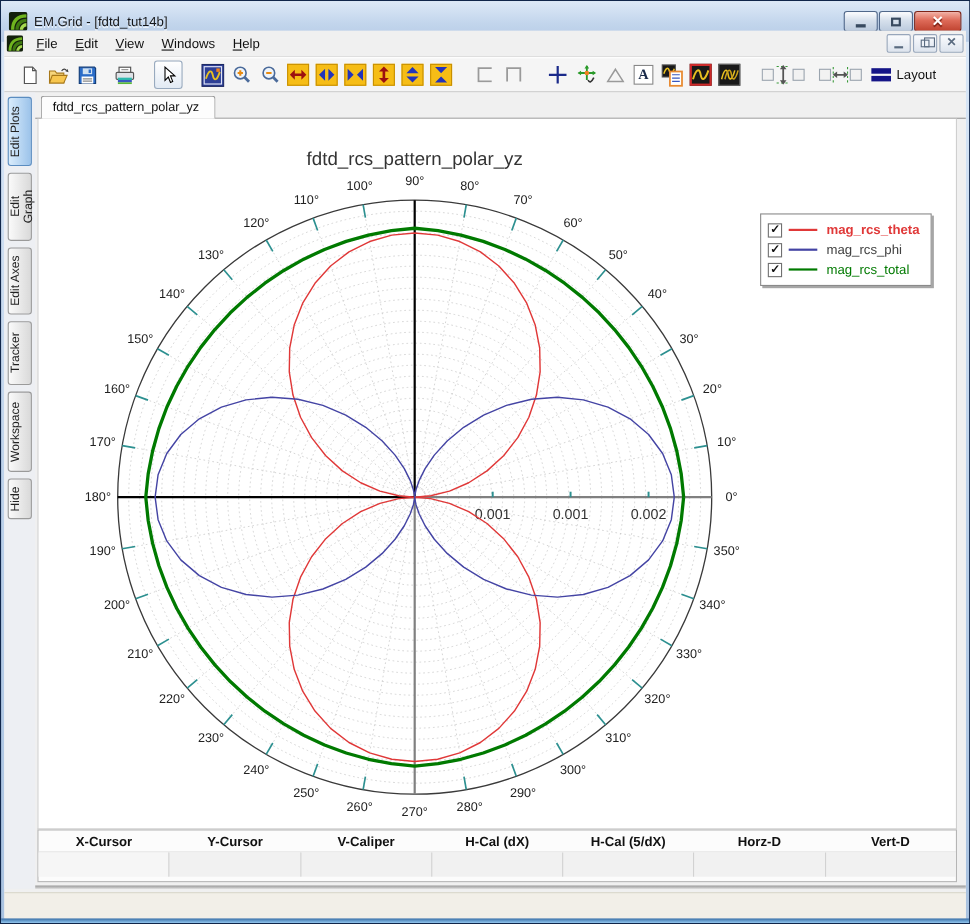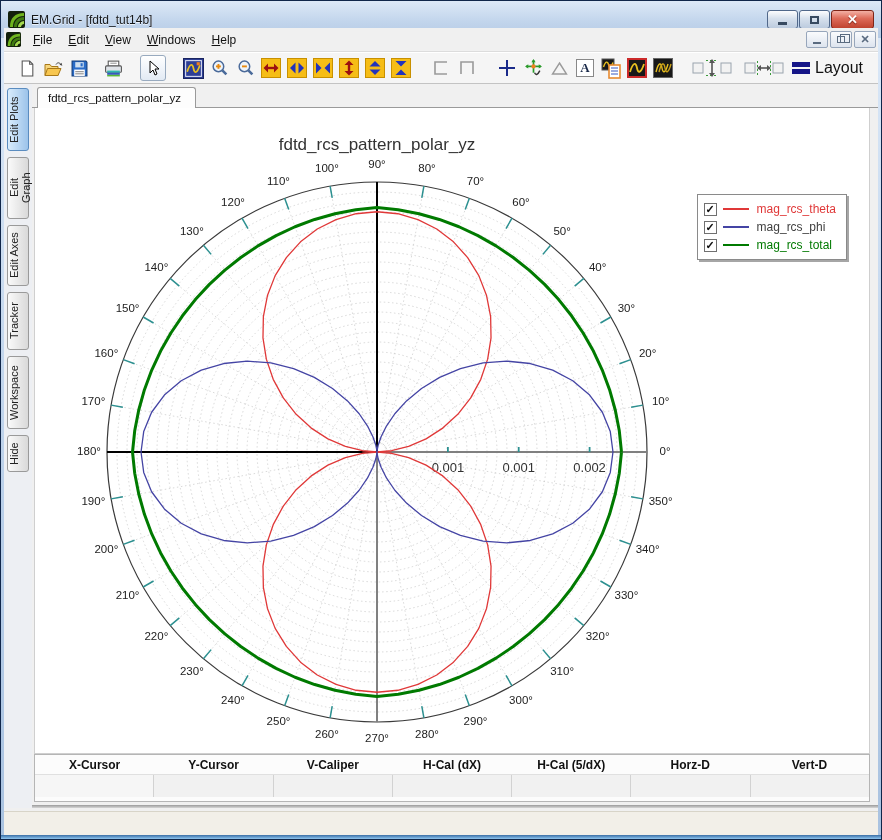--- a/index.html
+++ b/index.html
@@ -46,21 +46,21 @@
   .tb.framed { border:1px solid #98aabf; border-radius:3px; background:linear-gradient(#ffffff,#e2eaf4); }
   .gap8 { width:8px; flex:none; } .gap14 { width:14px; flex:none; }
   .yb { width:20px; height:20px; background:#f6bd16; border:1px solid #c89000; display:flex; align-items:center; justify-content:center; }
   .blackb { width:20px; height:20px; background:#181818; border:1px solid #666; display:flex; align-items:center; justify-content:center; }
   .blackb.redborder { border:2px solid #cc2a2a; }
   .a-icon { width:18px; height:18px; background:#fff; border:1px solid #888; color:#1a2a4a;
      font-family:"Liberation Serif", serif; font-weight:bold; font-size:13px; display:flex; align-items:center; justify-content:center; }
   .layout-btn { display:flex; align-items:center; gap:5px; margin-left:6px; flex:none; overflow:hidden; }
   .layout-bars { display:flex; flex-direction:column; gap:2px; }
   .layout-bars i { display:block; width:18px; height:5px; background:#151587; }
-  .layout-label { font-size:16px; color:#111; white-space:nowrap; }
+  .layout-label { font-size:12px; color:#111; white-space:nowrap; }
 
   
   .main { position:relative; flex:1; background:#f0f0f0; }
   .main-bottom-line { position:absolute; left:0; right:0; bottom:0; height:3px;
      background:linear-gradient(#9a9a9a,#d6d6d6); }
 
   .sidebar { position:absolute; left:0; top:0; bottom:3px; width:28px; background:#edeff3; padding-top:4px; }
   .vtab { writing-mode:vertical-rl; transform:rotate(180deg); width:22px; margin:0 0 6px 3px;
      border:1px solid #9a9a9a; border-radius:3px; background:linear-gradient(90deg,#d9d9d9,#fafafa);
      font-size:11px; color:#222; text-align:center; padding:6px 0; }
@@ -525,21 +525,21 @@
               <text x="554.5984251968504" y="364" text-anchor="middle" font-size="13" fill="#333">0.002</text>
               <path d="M342.00 344.00L356.51 342.73L373.61 338.43L391.08 330.85L407.73 320.08L422.83 306.31L435.71 289.89L445.79 271.32L452.66 251.14L456.03 229.97L455.63 208.58L451.56 187.53L443.83 167.62L432.66 149.59L418.49 133.83L401.76 120.99L382.98 111.60L362.85 105.74L342.00 103.76L321.15 105.74L301.02 111.60L282.24 120.99L265.51 133.83L251.34 149.59L240.17 167.62L232.44 187.53L228.37 208.58L227.97 229.97L231.34 251.14L238.21 271.32L248.29 289.89L261.17 306.31L276.27 320.08L292.92 330.85L310.39 338.43L327.49 342.73L342.00 344.00L327.49 345.27L310.39 349.57L292.92 357.15L276.27 367.92L261.17 381.69L248.29 398.11L238.21 416.68L231.34 436.86L227.97 458.03L228.37 479.42L232.44 500.47L240.17 520.38L251.34 538.41L265.51 554.17L282.24 567.01L301.02 576.40L321.15 582.26L342.00 584.24L362.85 582.26L382.98 576.40L401.76 567.01L418.49 554.17L432.66 538.41L443.83 520.38L451.56 500.47L455.63 479.42L456.03 458.03L452.66 436.86L445.79 416.68L435.71 398.11L422.83 381.69L407.73 367.92L391.08 357.15L373.61 349.57L356.51 345.27L342.00 344.00" fill="none" stroke="#e03838" stroke-width="1.3" stroke-linejoin="round"></path>
               <path d="M577.98 344.00L575.29 323.59L567.39 304.26L554.64 287.02L537.78 272.74L517.72 262.06L495.28 255.51L471.74 253.15L448.10 254.97L425.43 260.57L404.66 269.33L386.51 280.44L371.50 292.91L359.83 305.75L351.45 318.03L346.10 328.70L343.24 336.99L342.16 342.20L342.00 344.00L341.84 342.20L340.76 336.99L337.90 328.70L332.55 318.03L324.17 305.75L312.50 292.91L297.49 280.44L279.34 269.33L258.57 260.57L235.90 254.97L212.26 253.15L188.72 255.51L166.28 262.06L146.22 272.74L129.36 287.02L116.61 304.26L108.71 323.59L106.02 344.00L108.71 364.41L116.61 383.74L129.36 400.98L146.22 415.26L166.28 425.94L188.72 432.49L212.26 434.85L235.90 433.03L258.57 427.43L279.34 418.67L297.49 407.56L312.50 395.09L324.17 382.25L332.55 369.97L337.90 359.30L340.76 351.01L341.84 345.80L342.00 344.00L342.16 345.80L343.24 351.01L346.10 359.30L351.45 369.97L359.83 382.25L371.50 395.09L386.51 407.56L404.66 418.67L425.43 427.43L448.10 433.03L471.74 434.85L495.28 432.49L517.72 425.94L537.78 415.26L554.64 400.98L567.39 383.74L575.29 364.41L577.98 344.00" fill="none" stroke="#4444a4" stroke-width="1.3" stroke-linejoin="round"></path>
               <path d="M586.49 344.00L584.29 322.80L580.26 301.99L574.56 281.68L567.25 262.02L558.38 243.10L548.12 225.00L536.53 207.79L523.67 191.56L509.62 176.38L494.44 162.33L478.21 149.47L461.00 137.88L442.90 127.62L423.98 118.75L404.32 111.44L384.01 105.74L363.20 101.71L342.00 99.51L320.80 101.71L299.99 105.74L279.68 111.44L260.02 118.75L241.10 127.62L223.00 137.88L205.79 149.47L189.56 162.33L174.38 176.38L160.33 191.56L147.47 207.79L135.88 225.00L125.62 243.10L116.75 262.02L109.44 281.68L103.74 301.99L99.71 322.80L97.51 344.00L99.71 365.20L103.74 386.01L109.44 406.32L116.75 425.98L125.62 444.90L135.88 463.00L147.47 480.21L160.33 496.44L174.38 511.62L189.56 525.67L205.79 538.53L223.00 550.12L241.10 560.38L260.02 569.25L279.68 576.56L299.99 582.26L320.80 586.29L342.00 588.49L363.20 586.29L384.01 582.26L404.32 576.56L423.98 569.25L442.90 560.38L461.00 550.12L478.21 538.53L494.44 525.67L509.62 511.62L523.67 496.44L536.53 480.21L548.12 463.00L558.38 444.90L567.25 425.98L574.56 406.32L580.26 386.01L584.29 365.20L586.49 344.00" fill="none" stroke="#007a00" stroke-width="3" stroke-linejoin="round"></path>
               <text x="342" y="42" text-anchor="middle" font-size="17" fill="#333">fdtd_rcs_pattern_polar_yz</text>
             </svg>
           <div class="legend" id="legend-box">
               <div class="legend-row">
                 <span class="lg-check">✓</span>
                 <span class="lg-line" style="border-top-color: rgb(224, 56, 56);"></span>
-                <span class="lg-label" style="color: rgb(224, 56, 56);">mag_rcs_theta</span>
+                <span class="lg-label" style="color: rgb(224, 56, 56); font-weight: bold;">mag_rcs_theta</span>
               </div>
               <div class="legend-row">
                 <span class="lg-check">✓</span>
                 <span class="lg-line" style="border-top-color: rgb(68, 68, 164);"></span>
                 <span class="lg-label" style="color: #404040;">mag_rcs_phi</span>
               </div>
               <div class="legend-row">
                 <span class="lg-check">✓</span>
                 <span class="lg-line" style="border-top-color: rgb(0, 122, 0);"></span>
                 <span class="lg-label" style="color: rgb(0, 122, 0);">mag_rcs_total</span>

